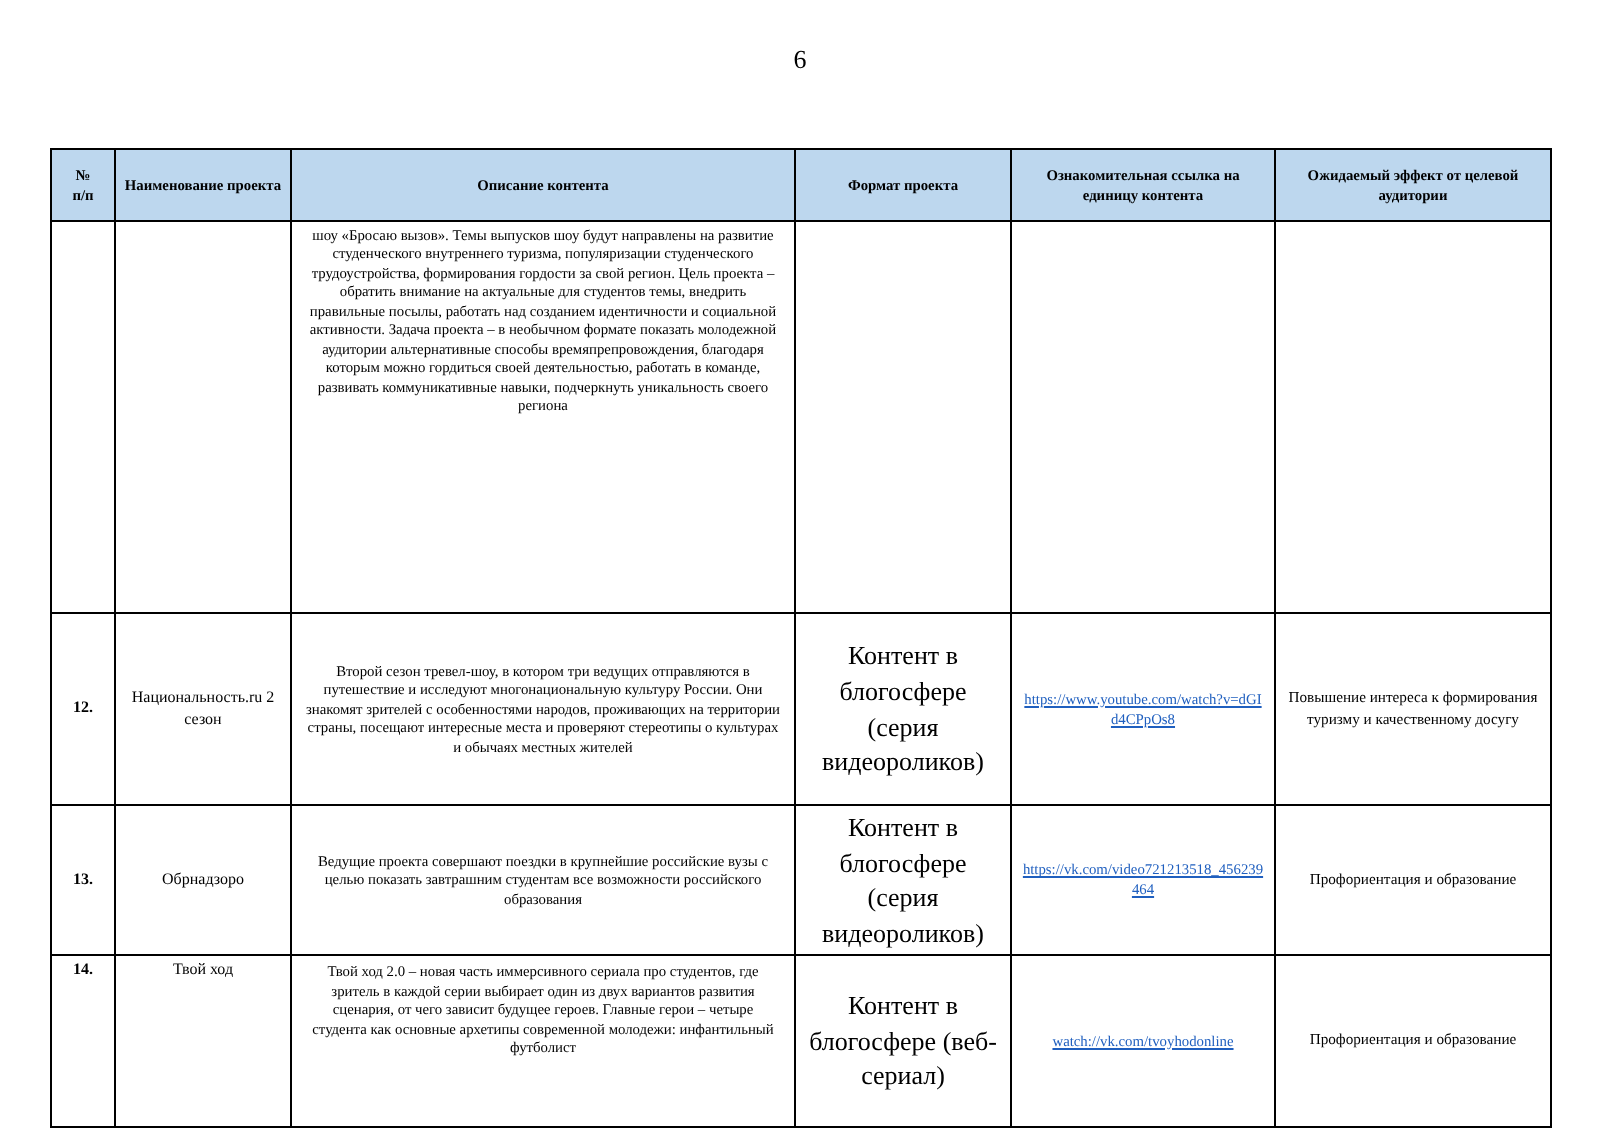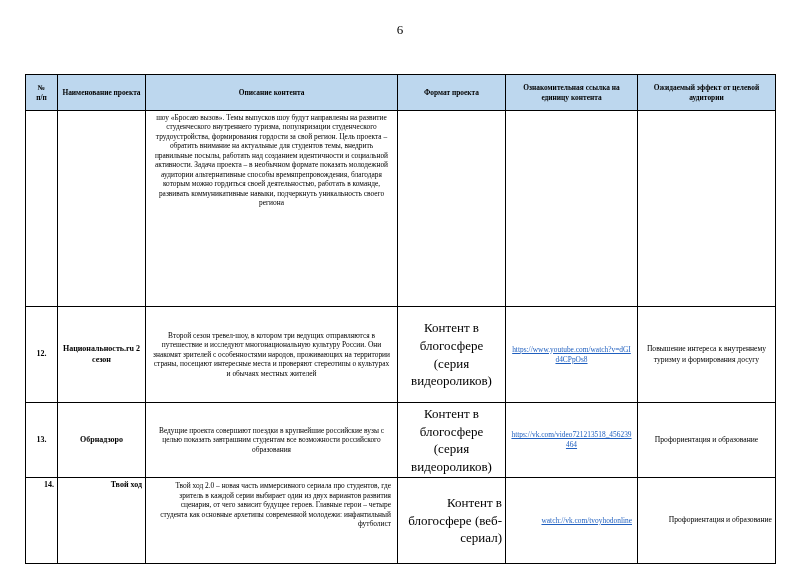--- a/index.html
+++ b/index.html
@@ -71,21 +71,21 @@
   col.c-desc   { width: 252px; }
   col.c-format { width: 108px; }
   col.c-link   { width: 132px; }
   col.c-effect { width: 138px; }
 
   td.cell-num {
     font-weight: bold;
     font-size: 8px;
   }
   td.cell-name {
-    font-weight: bold;
+    font-weight: normal;
     font-size: 8px;
     line-height: 1.35;
   }
   td.cell-desc {
     text-align: center;
     padding: 3px 6px;
   }
   td.cell-format {
     text-align: center;
     font-size: 13px;
@@ -116,21 +116,20 @@
     vertical-align: top;
     margin-top: 12px;
   }
   tr.row-continuation td.cell-desc {
     padding-top: 2px;
   }
 
   
   tr.row-clipped td {
     vertical-align: top;
-    text-align: right;
   }
   tr.row-clipped td.cell-desc {
     padding-top: 3px;
     margin-top: 12px;
   }
   tr.row-clipped td.cell-format,
   tr.row-clipped td.cell-link,
   tr.row-clipped td.cell-effect {
     vertical-align: middle;
   }
@@ -176,21 +175,21 @@
       </tr>
 
       <tr style="height: 96px;">
         <td class="cell-num">12.</td>
         <td class="cell-name">Национальность.ru 2 сезон</td>
         <td class="cell-desc">Второй сезон тревел-шоу, в котором три ведущих отправляются в путешествие и исследуют многонациональную культуру России. Они знакомят зрителей с особенностями народов, проживающих на территории страны, посещают интересные места и проверяют стереотипы о культурах и обычаях местных жителей</td>
         <td class="cell-format">Контент в блогосфере (серия видеороликов)</td>
         <td class="cell-link">
           <span class="hyperlink">https://www.youtube.com/watch?v=dGId4CPpOs8</span>
         </td>
-        <td class="cell-effect">Повышение интереса к внутреннему туризму и формирования досугу</td>
+        <td class="cell-effect">Повышение интереса к формирования туризму и качественному досугу</td>
       </tr>
 
       <tr style="height: 74px;">
         <td class="cell-num">13.</td>
         <td class="cell-name">Обрнадзоро</td>
         <td class="cell-desc">Ведущие проекта совершают поездки в крупнейшие российские вузы с целью показать завтрашним студентам все возможности российского образования</td>
         <td class="cell-format">Контент в блогосфере (серия видеороликов)</td>
         <td class="cell-link">
           <span class="hyperlink">https://vk.com/video721213518_456239464</span>
         </td>

